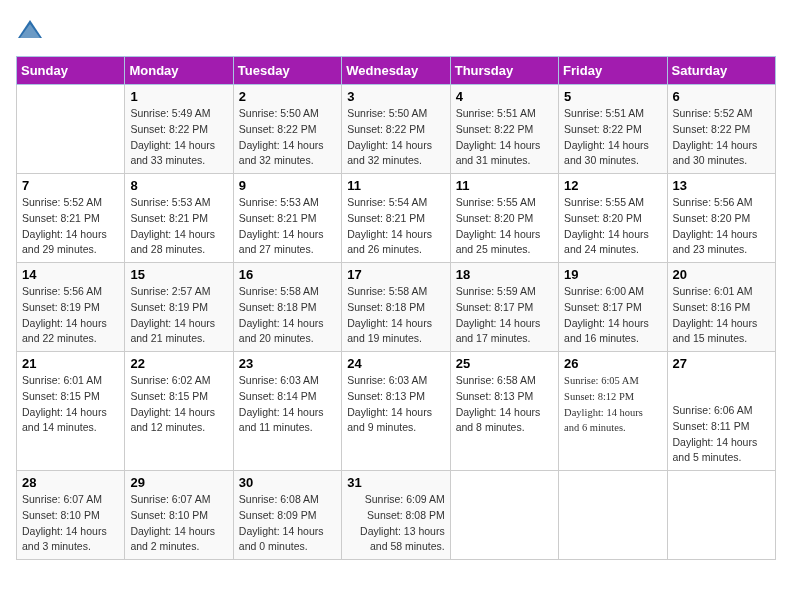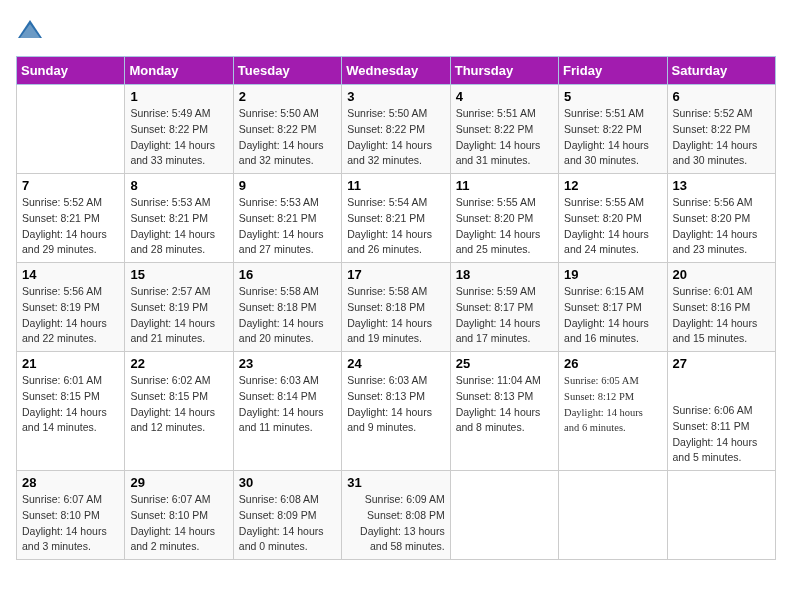--- a/index.html
+++ b/index.html
@@ -246,21 +246,21 @@
         </td>
         <td>
           <span class="day-num">18</span>
           <div class="day-info" style="white-space: pre-line;">Sunrise: 5:59 AM
 Sunset: 8:17 PM
 Daylight: 14 hours
 and 17 minutes.</div>
         </td>
         <td>
           <span class="day-num">19</span>
-          <div class="day-info" style="white-space: pre-line;">Sunrise: 6:15 AM
+          <div class="day-info" style="white-space: pre-line;">Sunrise: 6:00 AM
 Sunset: 8:17 PM
 Daylight: 14 hours
 and 16 minutes.</div>
         </td>
         <td>
           <span class="day-num">20</span>
           <div class="day-info" style="white-space: pre-line;">Sunrise: 6:01 AM
 Sunset: 8:16 PM
 Daylight: 14 hours
 and 15 minutes.</div>
@@ -290,21 +290,21 @@
         </td>
         <td>
           <span class="day-num">24</span>
           <div class="day-info" style="white-space: pre-line;">Sunrise: 6:03 AM
 Sunset: 8:13 PM
 Daylight: 14 hours
 and 9 minutes.</div>
         </td>
         <td>
           <span class="day-num">25</span>
-          <div class="day-info" style="white-space: pre-line;">Sunrise: 11:04 AM
+          <div class="day-info" style="white-space: pre-line;">Sunrise: 6:58 AM
 Sunset: 8:13 PM
 Daylight: 14 hours
 and 8 minutes.</div>
         </td>
         <td>
           <span class="day-num">26</span>
           <div class="day-info" style="white-space: pre-line; font-family: Liberation Serif, serif;">Sunrise: 6:05 AM
 Sunset: 8:12 PM
 Daylight: 14 hours
 and 6 minutes.</div>

